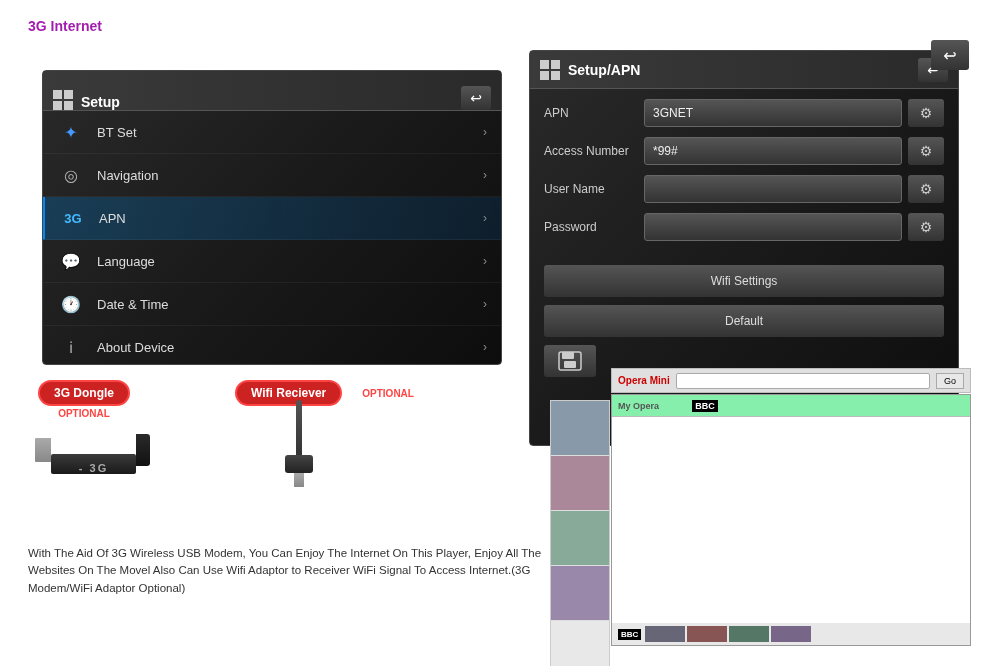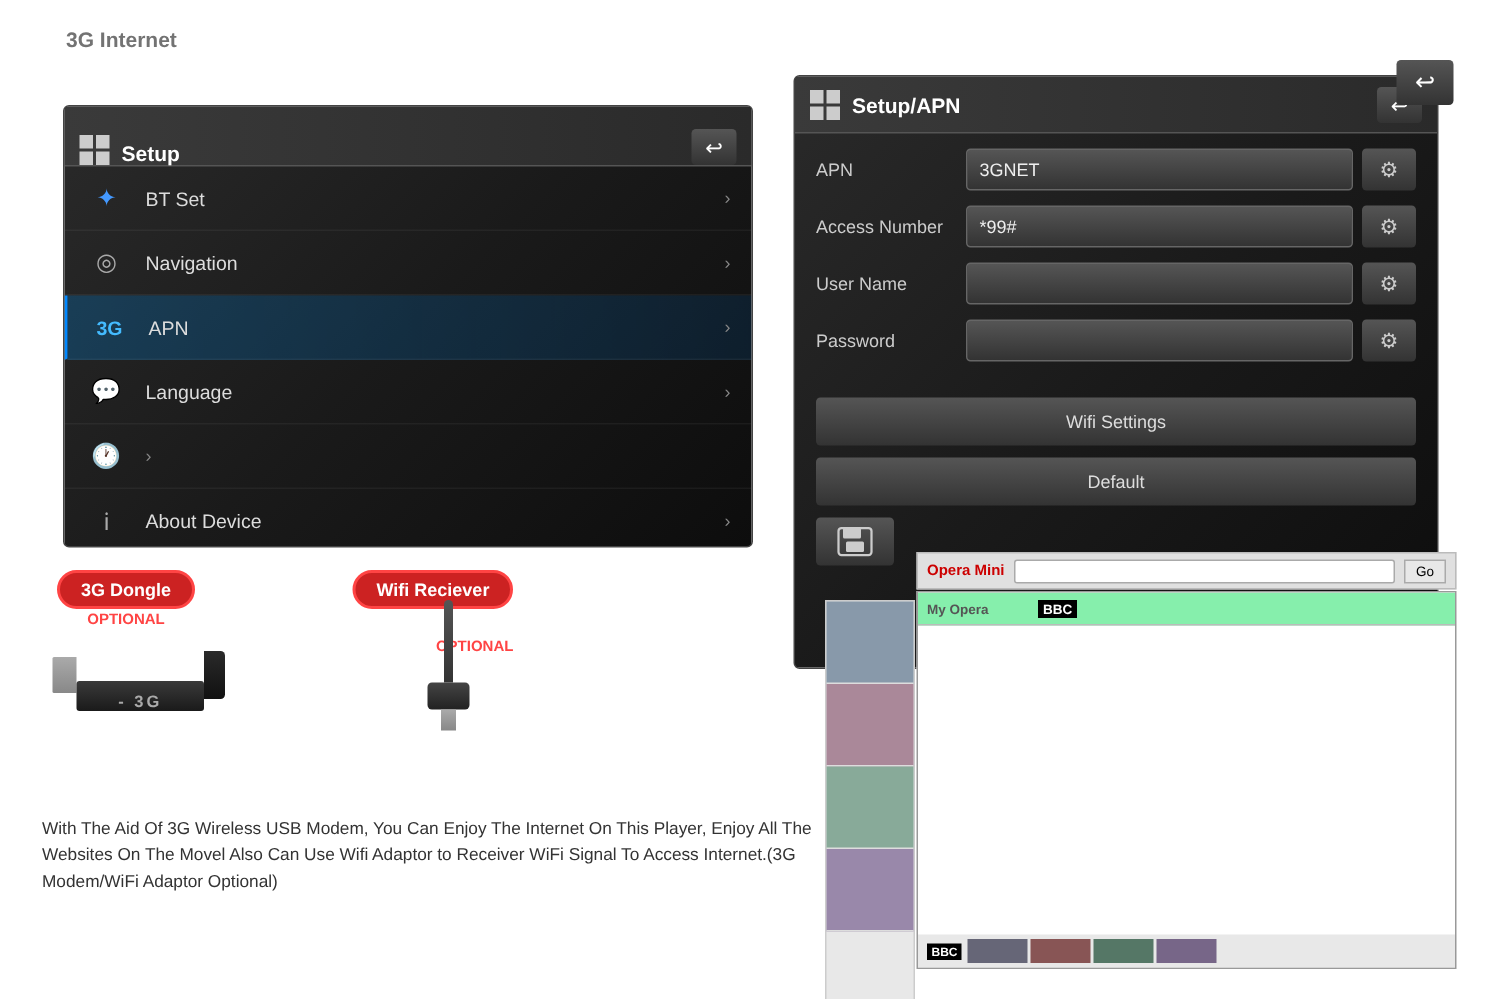--- a/index.html
+++ b/index.html
@@ -12,22 +12,21 @@
       position: relative;
     }
 
     
     .page-title {
       position: absolute;
       top: 18px;
       left: 28px;
       font-size: 14px;
       font-weight: bold;
-      color: #737373;
-      margin-left: 16px;
+      color: #a21caf;
     }
 
     
     .setup-panel {
       position: absolute;
       top: 70px;
       left: 42px;
       width: 460px;
       height: 295px;
       background: linear-gradient(135deg, #2a2a2a 0%, #1a1a1a 50%, #0d0d0d 100%);
@@ -400,20 +399,21 @@
   </div>
 
   <div class="menu-item">
     <div class="menu-icon lang">💬</div>
     <div class="menu-label">Language</div>
     <div class="menu-arrow">›</div>
   </div>
 
   <div class="menu-item">
     <div class="menu-icon datetime">🕐</div>
+    <div class="menu-label">Date &amp; Time</div>
     <div class="menu-arrow">›</div>
   </div>
 
   <div class="menu-item">
     <div class="menu-icon info">ℹ</div>
     <div class="menu-label">About Device</div>
     <div class="menu-arrow">›</div>
   </div>
 </div>
 
@@ -469,21 +469,21 @@
       </svg>
     </div>
   </div>
 </div>
 
 <div style="position:absolute; top:380px; left:38px; display:flex; flex-direction:column; align-items:center; gap:2px;">
   <div style="background:#cc2222; color:#fff; font-size:12px; font-weight:bold; padding:4px 14px; border-radius:20px; border:2px solid #ff4444;">3G Dongle</div>
   <div style="color:#ff4444; font-size:10px; font-weight:bold;">OPTIONAL</div>
 </div>
 
-<div style="position:absolute; top:380px; left:235px; display:flex; flex-direction:column; align-items:flex-end; gap:20px;">
+<div style="position:absolute; top:380px; left:235px; display:flex; align-items:center; gap:20px;">
   <div style="background:#cc2222; color:#fff; font-size:12px; font-weight:bold; padding:4px 14px; border-radius:20px; border:2px solid #ff4444;">Wifi Reciever</div>
   <div style="color:#ff4444; font-size:10px; font-weight:bold;">OPTIONAL</div>
 </div>
 
 <div style="position:absolute; top:425px; left:35px; display:flex; align-items:center;">
   <div style="width:16px; height:24px; background:linear-gradient(180deg,#aaa,#888); border-radius:1px 0 0 1px;"></div>
   <div style="width:85px; height:20px; background:linear-gradient(180deg,#3a3a3a,#1a1a1a); border-radius:2px; display:flex; align-items:flex-end; justify-content:center;margin-top:29px;">
     <span style="color:#aaa; font-size:11px; font-weight:bold; letter-spacing:2px;">- 3G</span>
   </div>
   <div style="width:14px; height:32px; background:linear-gradient(180deg,#2a2a2a,#111); border-radius:0 3px 3px 0;"></div>

